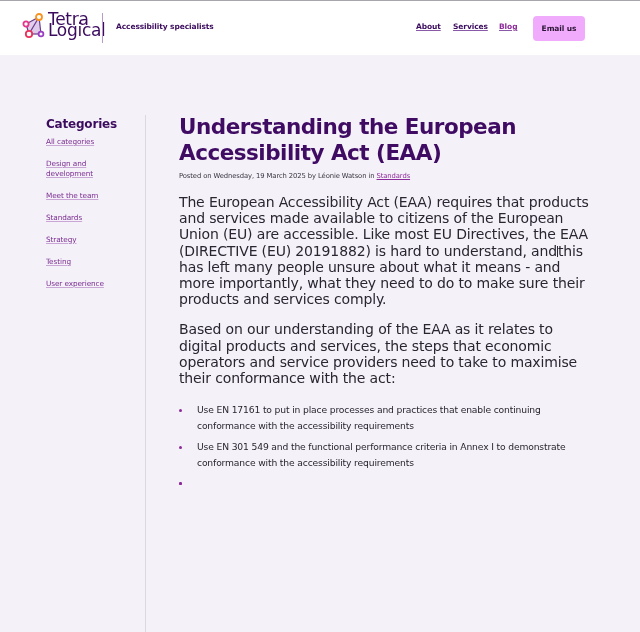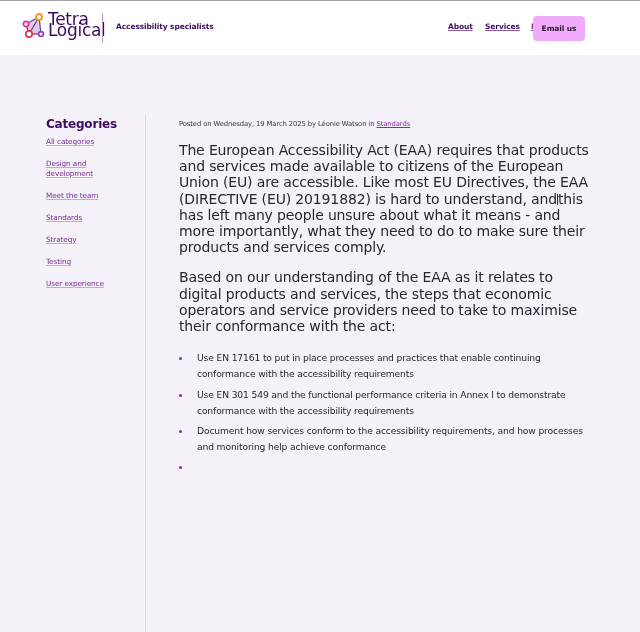--- a/index.html
+++ b/index.html
@@ -25,21 +25,20 @@
     .logo-divider { position: absolute; left: 102px; top: 12px; width: 1px; height: 30px; background: #b99ac9; }
     .tagline {
       position: absolute; left: 116px; top: 21px;
       font-size: 7.5px; font-weight: bold; color: #3b0b5e; letter-spacing: -0.1px;
     }
     nav { position: absolute; top: 21px; left: 0; }
     .nav-link {
       position: absolute; font-size: 7.5px; font-weight: bold; color: #3b0b5e;
       text-decoration: underline; text-decoration-color: #8a5aa8; white-space: nowrap;
       letter-spacing: -0.1px;
-      margin-left: 32px;
     }
     .nav-link.blog { color: #8d2a9b; }
     .email-btn {
       position: absolute; left: 533px; top: 15px; width: 52px; height: 25px;
       background: #f0abfc; border-radius: 4px;
       font-size: 7.5px; font-weight: bold; color: #2a1433;
       display: flex; align-items: center; justify-content: center; letter-spacing: -0.1px;
     }
     .sidebar { position: absolute; left: 46px; top: 117px; width: 90px; }
     .sidebar h2 { font-size: 12px; font-weight: bold; color: #3b0b5e; letter-spacing: -0.2px; margin-bottom: 6px; }
@@ -114,31 +113,32 @@
   <a class="cat-link">Meet the team</a>
   <a class="cat-link">Standards</a>
   <a class="cat-link">Strategy</a>
   <a class="cat-link">Testing</a>
   <a class="cat-link">User experience</a>
 </aside>
 
 <div class="vdivider"></div>
 
 <main>
+  <h1>Understanding the European Accessibility Act (EAA)</h1>
   <div class="meta">
     <span>Posted on Wednesday, 19 March 2025 by Léonie Watson in </span><a>Standards</a>
   </div>
 
   <p class="body p1">
     <span>The European Accessibility Act (EAA) requires that products and services made available to citizens of the European Union (EU) are accessible. Like most EU Directives, the EAA (DIRECTIVE (EU) 20191882) is hard to understand, and</span><span class="caret"></span><span>this has left many people unsure about what it means - and more importantly, what they need to do to make sure their products and services comply.</span>
   </p>
 
 
 
   <p class="body p3">Based on our understanding of the EAA as it relates to digital products and services, the steps that economic operators and service providers need to take to maximise their conformance with the act:</p>
 
   <ul class="bullets">
     <li><span class="dot"></span><span>Use EN 17161 to put in place processes and practices that enable continuing conformance with the accessibility requirements</span></li>
     <li><span class="dot"></span><span>Use EN 301 549 and the functional performance criteria in Annex I to demonstrate conformance with the accessibility requirements</span></li>
-    <li><span class="dot"></span><span>Document how services conform to the accessibility requirements, and how processes and monitoring help achieve conformance</span></li>
+    <li><span class="dot"></span></li>
     <li><span class="dot"></span></li>
   </ul>
 </main>
 
 </body></html>

